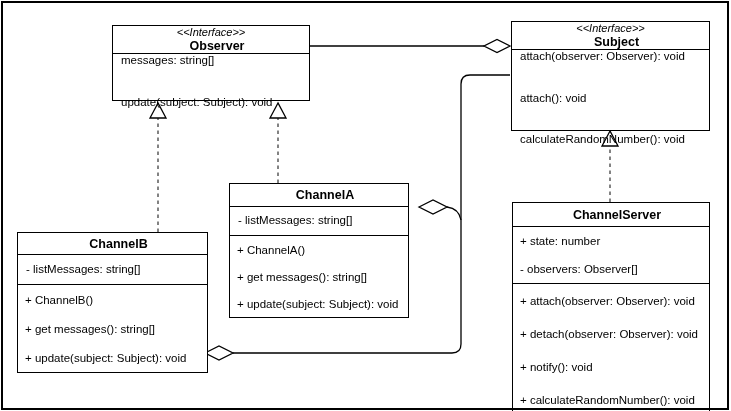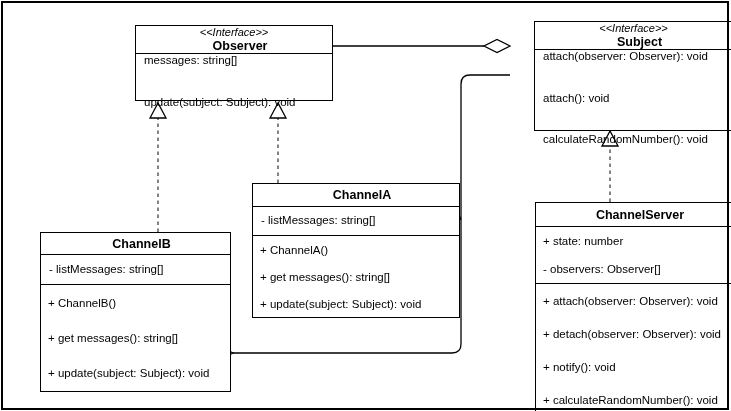--- a/index.html
+++ b/index.html
@@ -6,21 +6,21 @@
   .canvas{
     position:relative;width:731px;height:411px;background:#ffffff;
     font-family:"Liberation Sans",sans-serif;overflow:hidden;
   }
   .frame{
     position:absolute;left:1px;top:1px;right:2px;bottom:1px;
     border:2px solid #000;pointer-events:none;
   }
   .cls{
     position:absolute;background:#fff;border:1.5px solid #000;
-    box-sizing:border-box;display:flex;flex-direction:column;color:#000;margin-left:23px;
+    box-sizing:border-box;display:flex;flex-direction:column;color:#000;
   }
   .head{display:flex;flex-direction:column;align-items:center;justify-content:center;}
   .stereo{font-style:italic;font-size:11px;line-height:13px;}
   .title{font-weight:bold;font-size:12.5px;line-height:14px;padding-left:12px;}
   .sect{border-top:1.5px solid #000;display:flex;flex-direction:column;box-sizing:border-box;}
   .tight{justify-content:center;gap:28px;}
   .tight .line{font-size:11.5px;line-height:13.5px;padding-left:8px;white-space:nowrap;}
   .spread{flex:1;}
   .spread .line{flex:1;display:flex;align-items:center;font-size:11.5px;padding-left:7px;white-space:nowrap;}
   svg.wires{position:absolute;left:0;top:0;pointer-events:none;}
@@ -67,35 +67,35 @@
       <div class="stereo">&lt;&lt;Interface&gt;&gt;</div>
       <div class="title">Subject</div>
     </div>
     <div class="sect tight" style="flex:1">
       <div class="line">attach(observer: Observer): void</div>
       <div class="line">attach(): void</div>
       <div class="line">calculateRandomNumber(): void</div>
     </div>
   </div>
 
-  <div class="cls" style="left:229px;top:183px;width:208px;height:135px">
+  <div class="cls" style="left:229px;top:183px;width:180px;height:135px">
     <div class="head" style="height:22px">
       <div class="title">ChannelA</div>
     </div>
     <div class="sect tight" style="height:29px">
       <div class="line">- listMessages: string[]</div>
     </div>
     <div class="sect spread">
       <div class="line">+ ChannelA()</div>
       <div class="line">+ get messages(): string[]</div>
       <div class="line">+ update(subject: Subject): void</div>
     </div>
   </div>
 
-  <div class="cls" style="left:17px;top:232px;width:191px;height:160px">
+  <div class="cls" style="left:17px;top:232px;width:191px;height:141px">
     <div class="head" style="height:21px">
       <div class="title">ChannelB</div>
     </div>
     <div class="sect tight" style="height:30px">
       <div class="line">- listMessages: string[]</div>
     </div>
     <div class="sect spread">
       <div class="line">+ ChannelB()</div>
       <div class="line">+ get messages(): string[]</div>
       <div class="line">+ update(subject: Subject): void</div>

